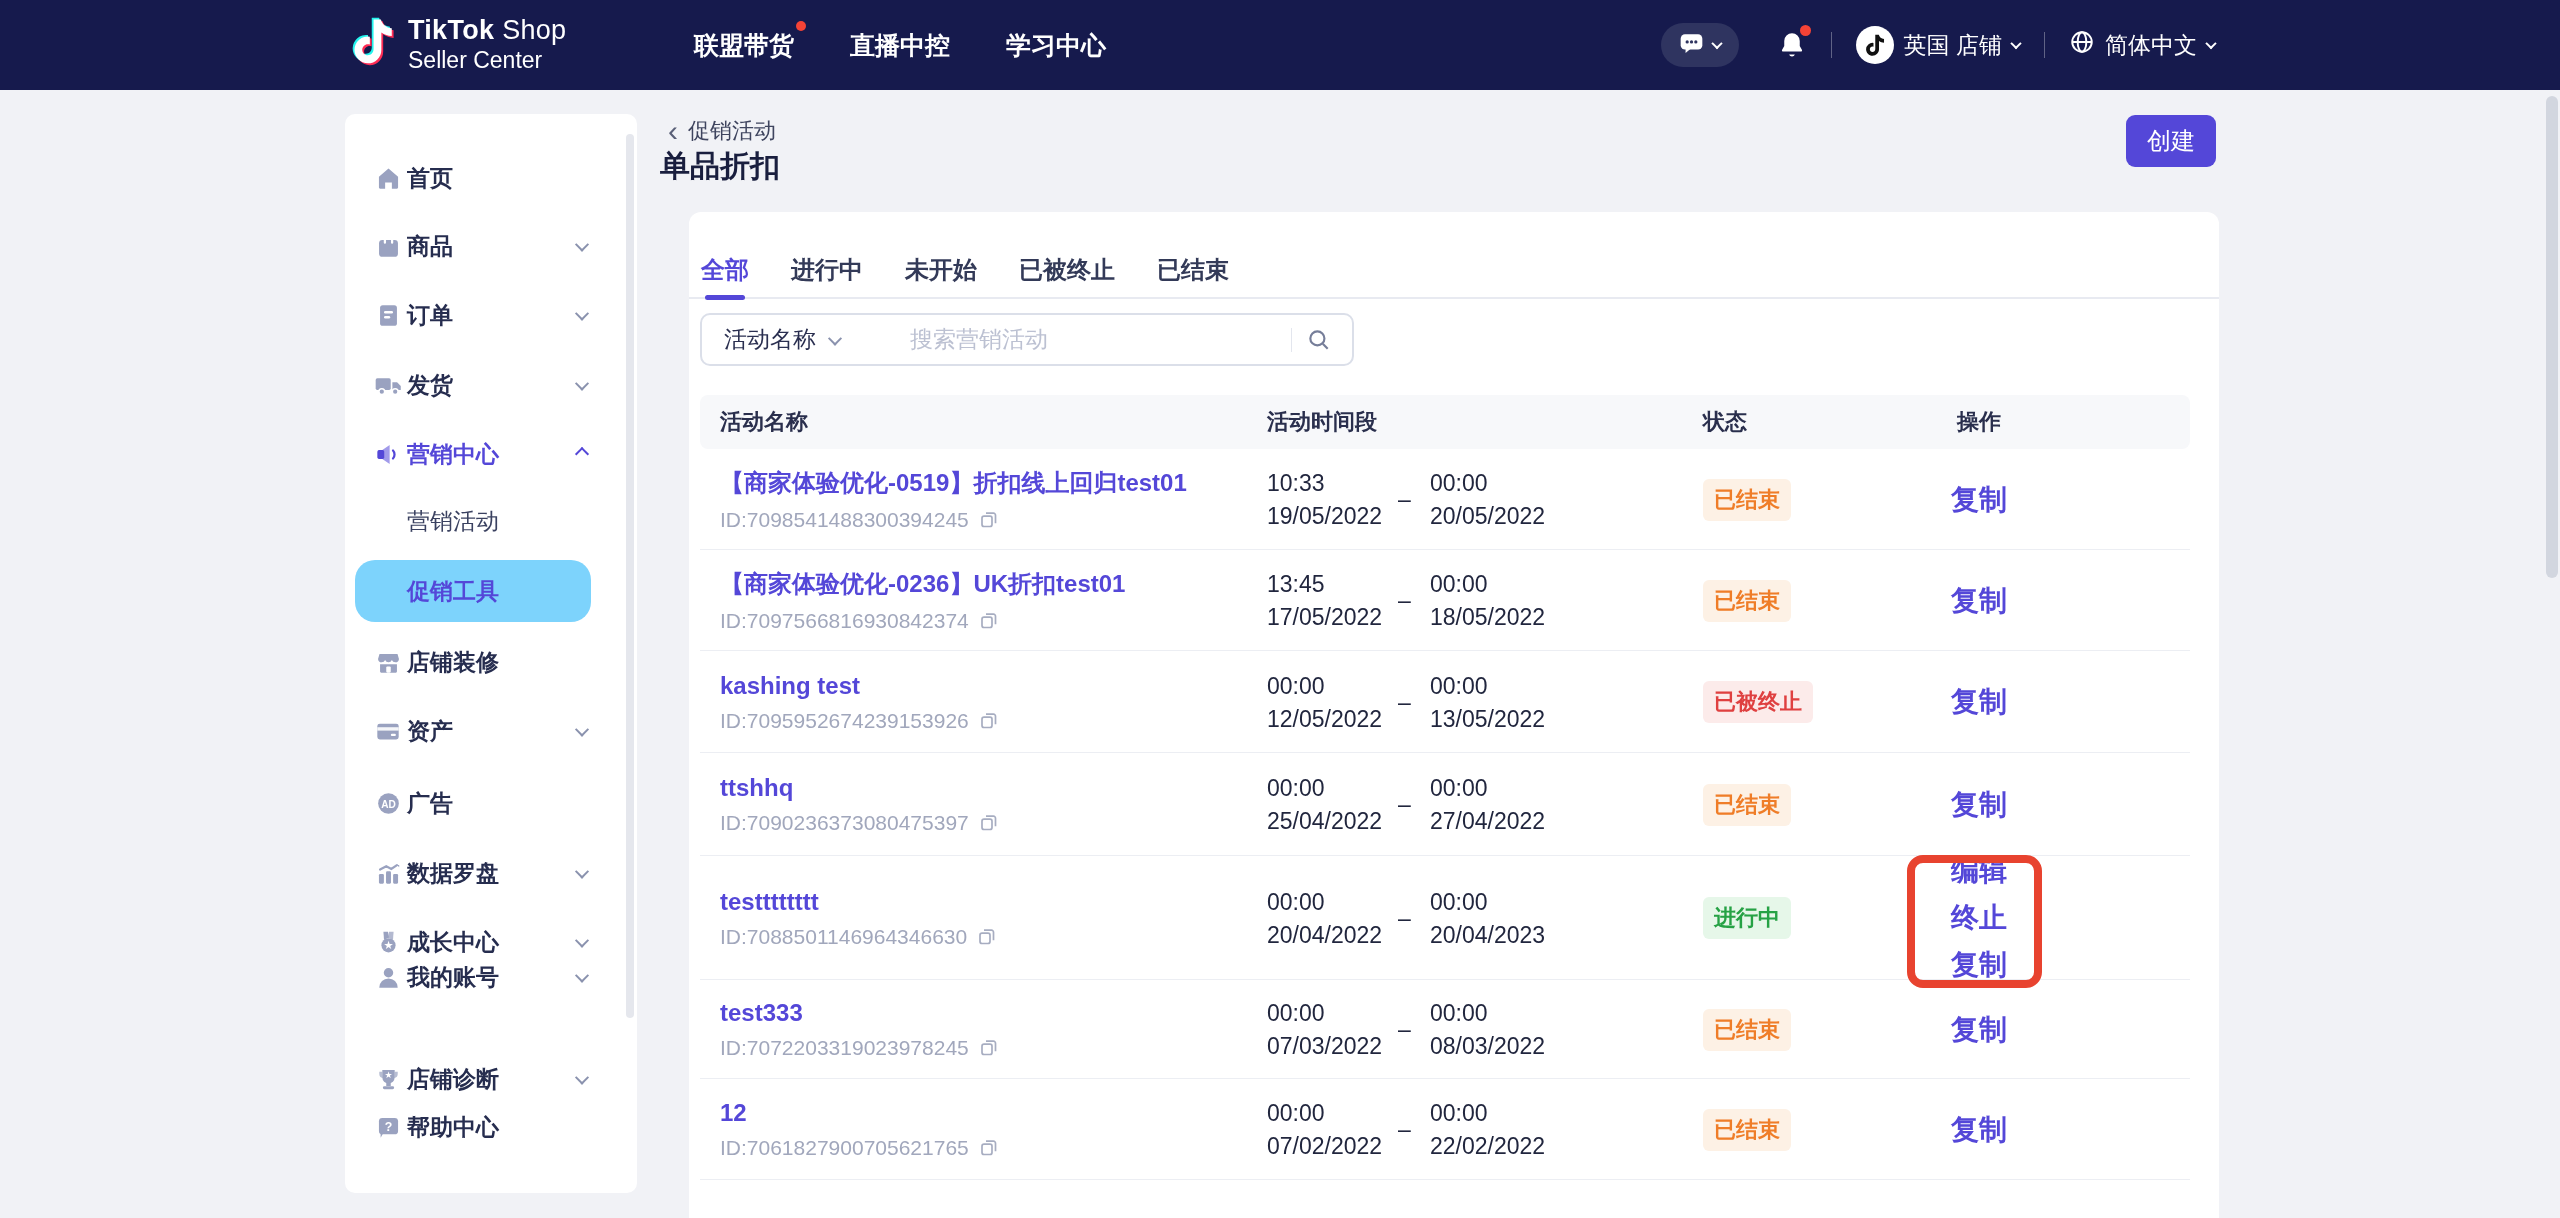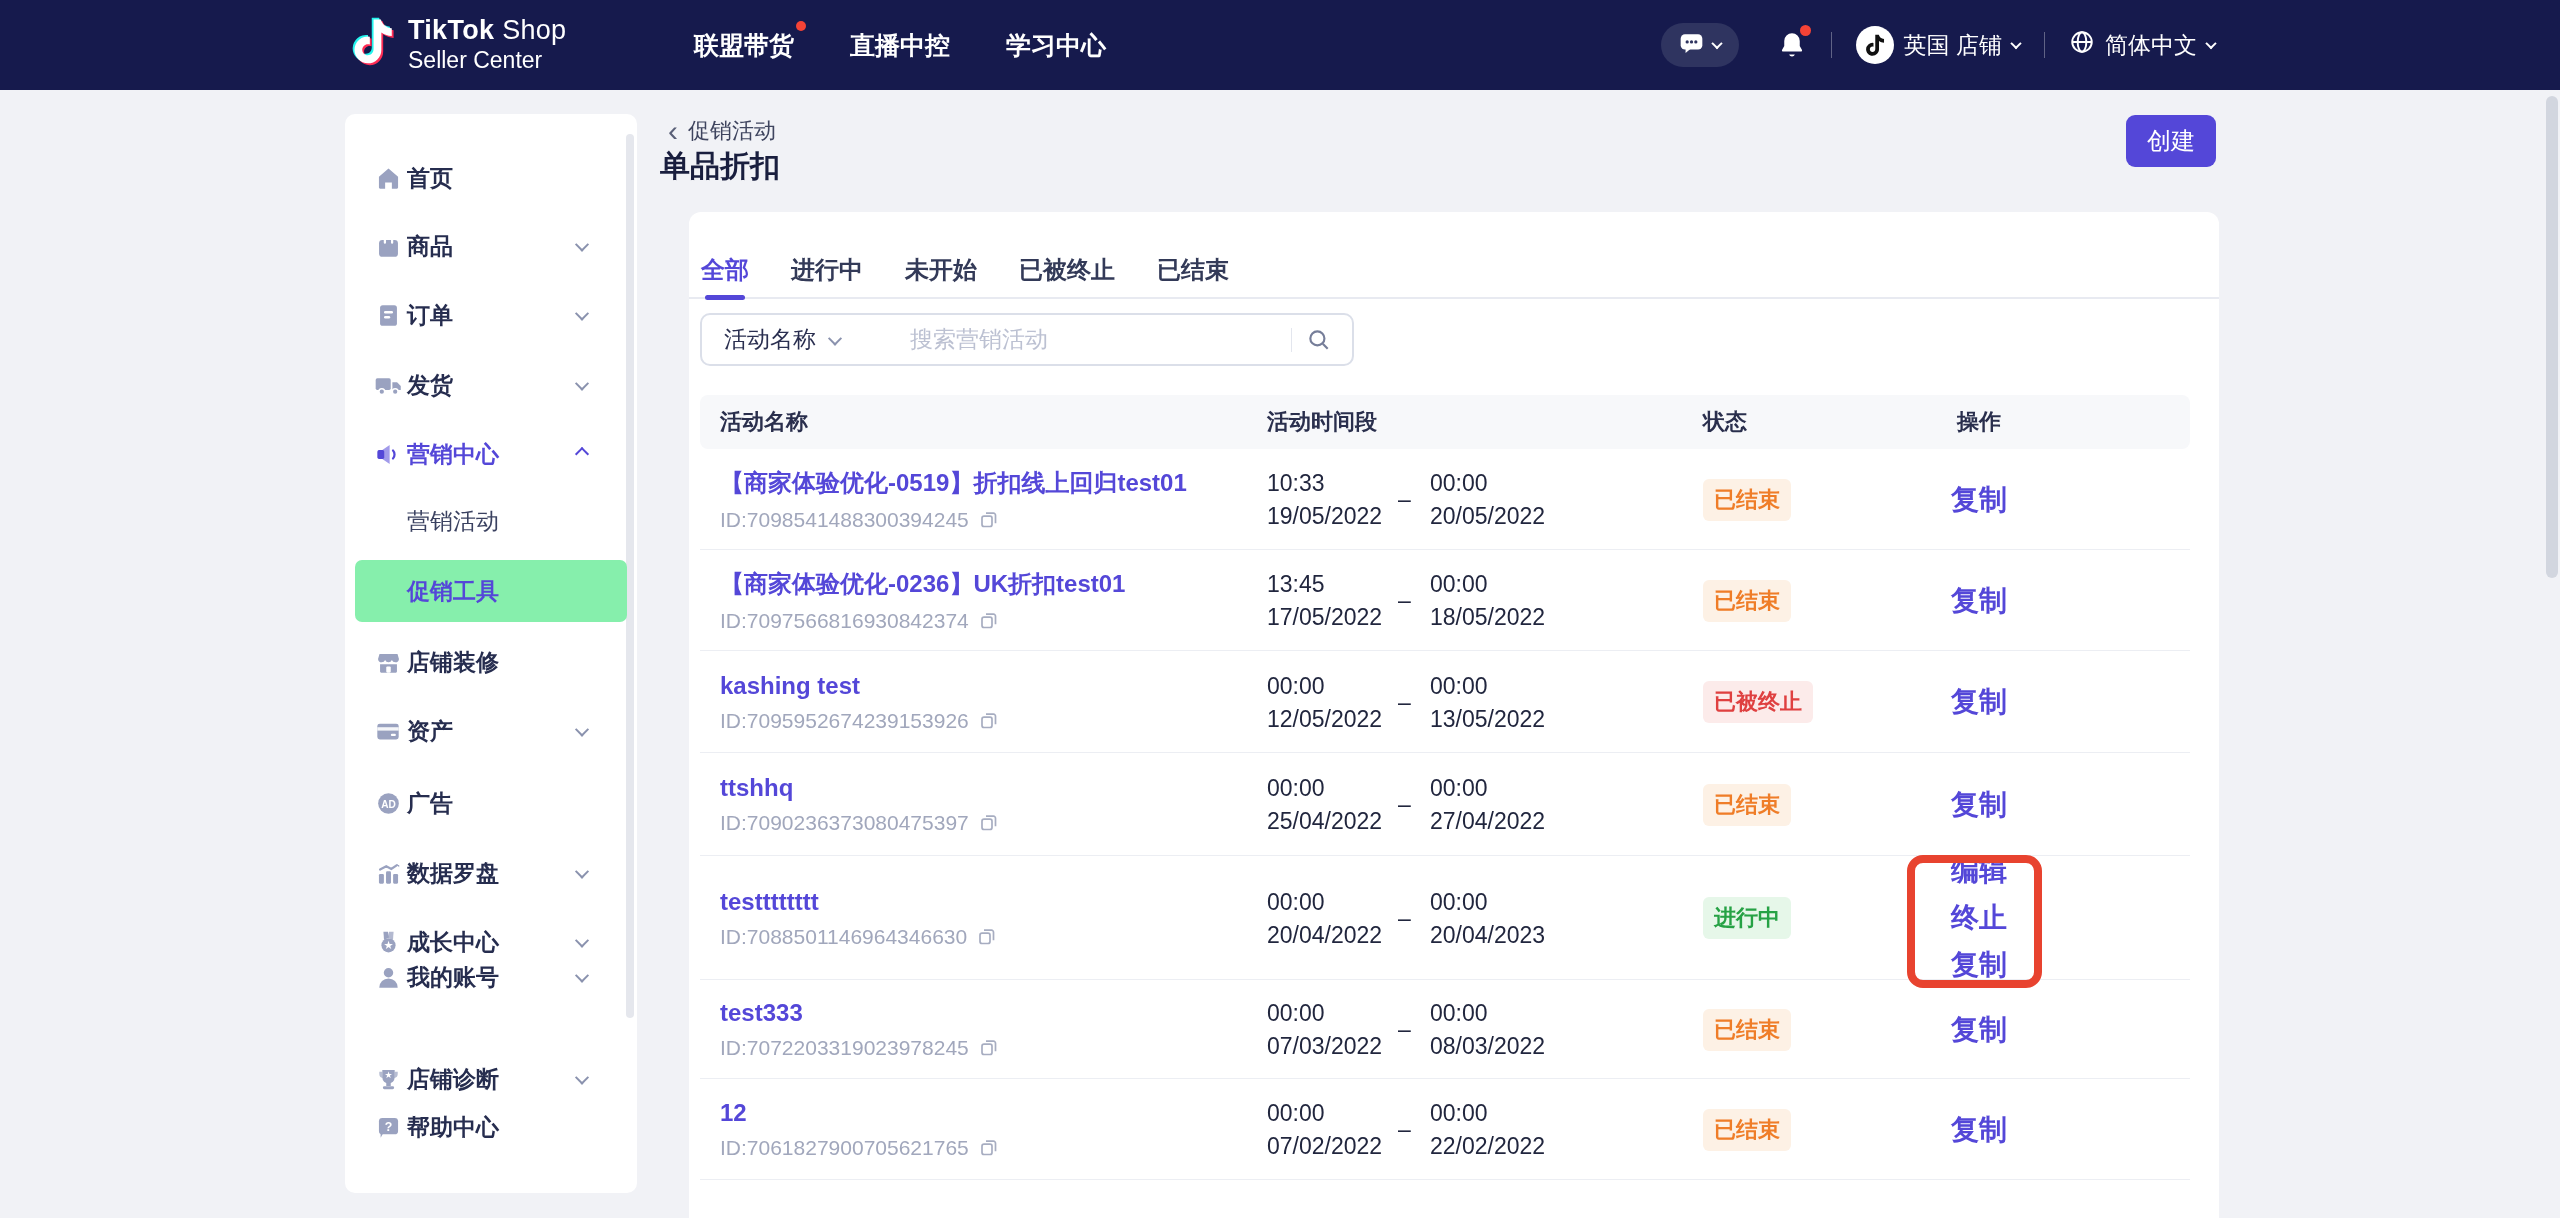--- a/index.html
+++ b/index.html
@@ -30,21 +30,21 @@
 
   
   #sidebar { position:absolute; left:345px; top:114px; width:292px; height:1079px; background:#fff; border-radius:10px; z-index:2; }
   .sideitem { position:absolute; left:0; width:100%; height:48px; display:flex; align-items:center; cursor:pointer; color:#262D4F; }
   .sideitem .icon { position:absolute; left:26px; width:34px; height:34px; display:flex; align-items:center; justify-content:center; }
   .sideitem .lbl { position:absolute; left:62px; font-size:23px; font-weight:600; white-space:nowrap; }
   .sideitem .sv { position:absolute; left:232px; color:#8A92AE; }
   .sideitem.active { color:var(--accent,#5447D8); }
   .sideitem.active .sv { color:var(--accent,#5447D8); }
   .sideitem.sub .lbl { font-weight:400; color:#3A4160; }
-  .sideitem.selected { background:#86efac; border-radius:7px; left:10px; width:272px; height:62px; }
+  .sideitem.selected { background:#7dd3fc; border-radius:20px; left:10px; width:236px; height:62px; }
   .sideitem.selected .lbl { left:52px; color:var(--accent,#5447D8); font-weight:700; }
   #side-scrollthumb { position:absolute; right:3px; top:20px; width:8px; height:884px; border-radius:4px; background:#E5E7ED; }
 
   
   #breadcrumb { position:absolute; left:668px; top:116px; display:flex; align-items:center; gap:10px; cursor:pointer; }
   #breadcrumb .back { font-size:30px; line-height:26px; color:#5A6078; font-weight:400; }
   #breadcrumb .btxt { font-size:22px; color:#3F455F; }
   #pagetitle { position:absolute; left:660px; top:146px; font-size:30px; font-weight:700; color:#191E3E; }
   #createbtn { position:absolute; left:2126px; top:115px; width:90px; height:52px; background:var(--accent,#5447D8); color:#fff; font-size:24px; border:none; border-radius:9px; cursor:pointer; font-family:inherit; }
 

